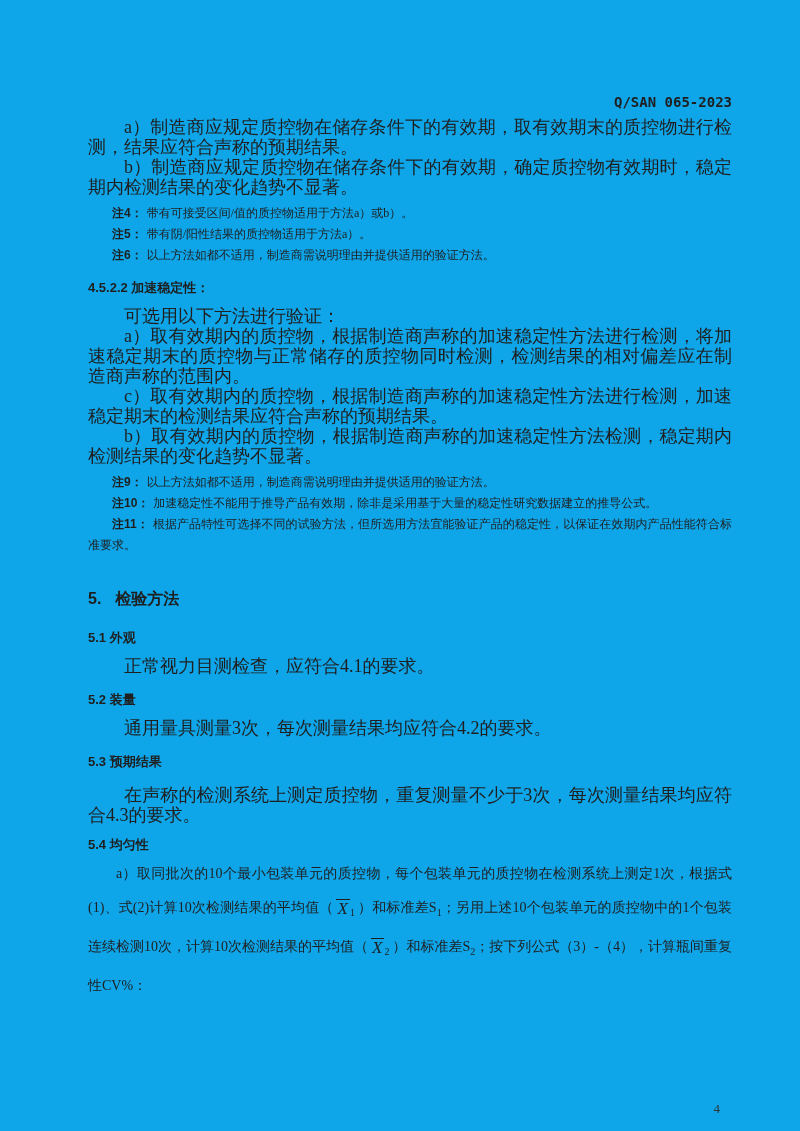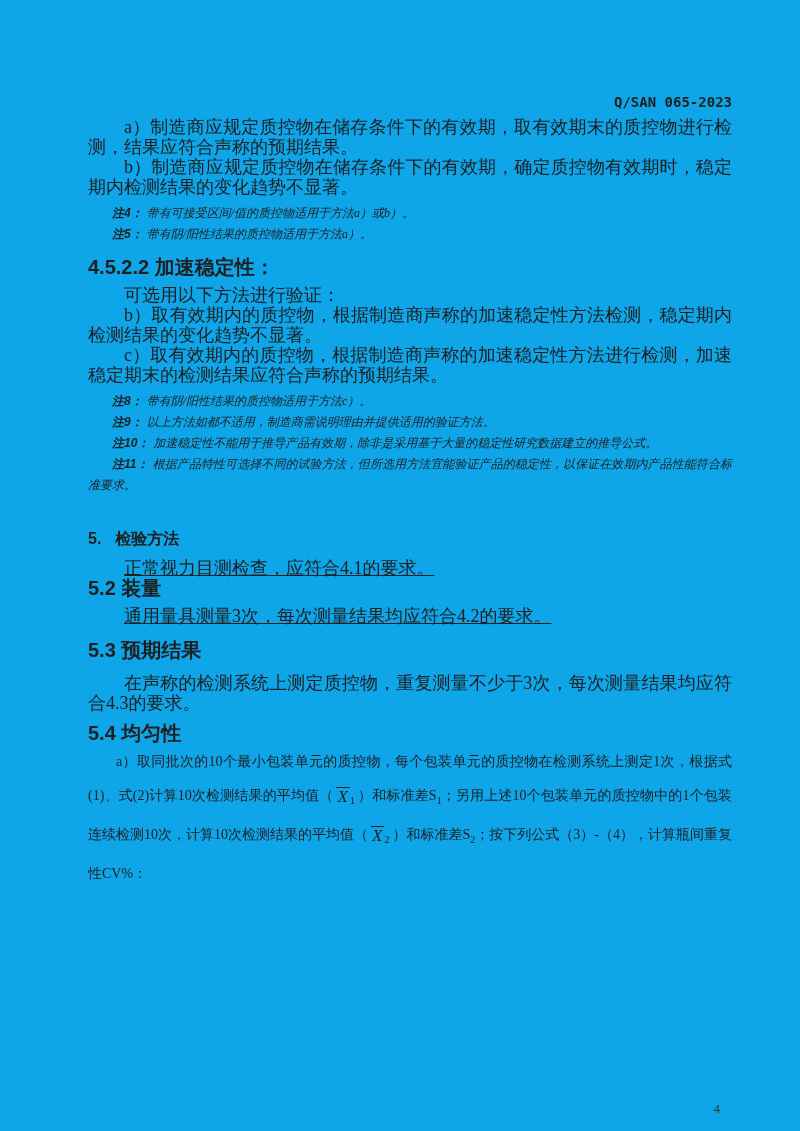--- a/index.html
+++ b/index.html
@@ -33,46 +33,45 @@
     line-height: 20px;
     text-indent: 2em;
     text-align: justify;
   }
   .notes-group { margin-top: 6px; }
   .note {
     font-size: 12px;
     line-height: 21px;
     text-indent: 2em;
     text-align: justify;
-    font-style: italic;
   }
   .note-label {
     font-family: "Liberation Sans", sans-serif;
     font-weight: 700;
     margin-right: 4px;
   }
   .heading {
     font-family: "Liberation Sans", sans-serif;
     font-weight: 700;
-    font-size: 20px;
+    font-size: 13px;
     line-height: 20px;
     text-align: left;
   }
   .heading-4522 { margin-top: 12px; margin-bottom: 8px; }
   .chapter-heading {
     font-size: 16px;
     line-height: 22px;
     margin-top: 32px;
   }
   .chapter-num { margin-right: 14px; }
   .sub-heading-51 { margin-top: 18px; }
-  .sub-heading-52 { margin-top: 0; }
+  .sub-heading-52 { margin-top: 14px; }
   .sub-heading-53 { margin-top: 14px; }
   .sub-heading-54 { margin-top: 10px; }
-  .after-heading { margin-top: 8px; text-decoration: underline; }
+  .after-heading { margin-top: 8px; }
   .after-heading-lg { margin-top: 13px; }
   .after-heading-54 { margin-top: 10px; }
   .formula-para {
     font-size: 14px;
     line-height: 34px;
     text-indent: 2em;
     text-align: justify;
     margin-top: 2px;
   }
   .mvar {
@@ -111,39 +110,41 @@
     <div class="doc-header">
       <span>Q/SAN 065-2023</span>
     </div>
 
     <p class="body-para">a）制造商应规定质控物在储存条件下的有效期，取有效期末的质控物进行检测，结果应符合声称的预期结果。</p>
     <p class="body-para">b）制造商应规定质控物在储存条件下的有效期，确定质控物有效期时，稳定期内检测结果的变化趋势不显著。</p>
 
     <div class="notes-group">
       <div class="note"><span class="note-label">注4：</span><span>带有可接受区间/值的质控物适用于方法a）或b）。</span></div>
       <div class="note"><span class="note-label">注5：</span><span>带有阴/阳性结果的质控物适用于方法a）。</span></div>
+      <div class="note"><span class="note-label">注6：</span><span>以上方法如都不适用，制造商需说明理由并提供适用的验证方法。</span></div>
     </div>
 
     <div class="heading heading-4522">4.5.2.2 加速稳定性：</div>
 
     <p class="body-para">可选用以下方法进行验证：</p>
+    <p class="body-para">a）取有效期内的质控物，根据制造商声称的加速稳定性方法进行检测，将加速稳定期末的质控物与正常储存的质控物同时检测，检测结果的相对偏差应在制造商声称的范围内。</p>
+    <p class="body-para">c）取有效期内的质控物，根据制造商声称的加速稳定性方法进行检测，加速稳定期末的检测结果应符合声称的预期结果。</p>
     <p class="body-para">b）取有效期内的质控物，根据制造商声称的加速稳定性方法检测，稳定期内检测结果的变化趋势不显著。</p>
-    <p class="body-para">c）取有效期内的质控物，根据制造商声称的加速稳定性方法进行检测，加速稳定期末的检测结果应符合声称的预期结果。</p>
 
     <div class="notes-group">
-      <div class="note"><span class="note-label">注8：</span><span>带有阴/阳性结果的质控物适用于方法c）。</span></div>
       <div class="note"><span class="note-label">注9：</span><span>以上方法如都不适用，制造商需说明理由并提供适用的验证方法。</span></div>
       <div class="note"><span class="note-label">注10：</span><span>加速稳定性不能用于推导产品有效期，除非是采用基于大量的稳定性研究数据建立的推导公式。</span></div>
       <div class="note"><span class="note-label">注11：</span><span>根据产品特性可选择不同的试验方法，但所选用方法宜能验证产品的稳定性，以保证在效期内产品性能符合标准要求。</span></div>
     </div>
 
     <div class="heading chapter-heading">
       <span class="chapter-num">5.</span><span>检验方法</span>
     </div>
 
+    <div class="heading sub-heading-51">5.1 外观</div>
     <p class="body-para after-heading">正常视力目测检查，应符合4.1的要求。</p>
 
     <div class="heading sub-heading-52">5.2 装量</div>
     <p class="body-para after-heading">通用量具测量3次，每次测量结果均应符合4.2的要求。</p>
 
     <div class="heading sub-heading-53">5.3 预期结果</div>
     <p class="body-para after-heading-lg">在声称的检测系统上测定质控物，重复测量不少于3次，每次测量结果均应符合4.3的要求。</p>
 
     <div class="heading sub-heading-54">5.4 均匀性</div>
 

